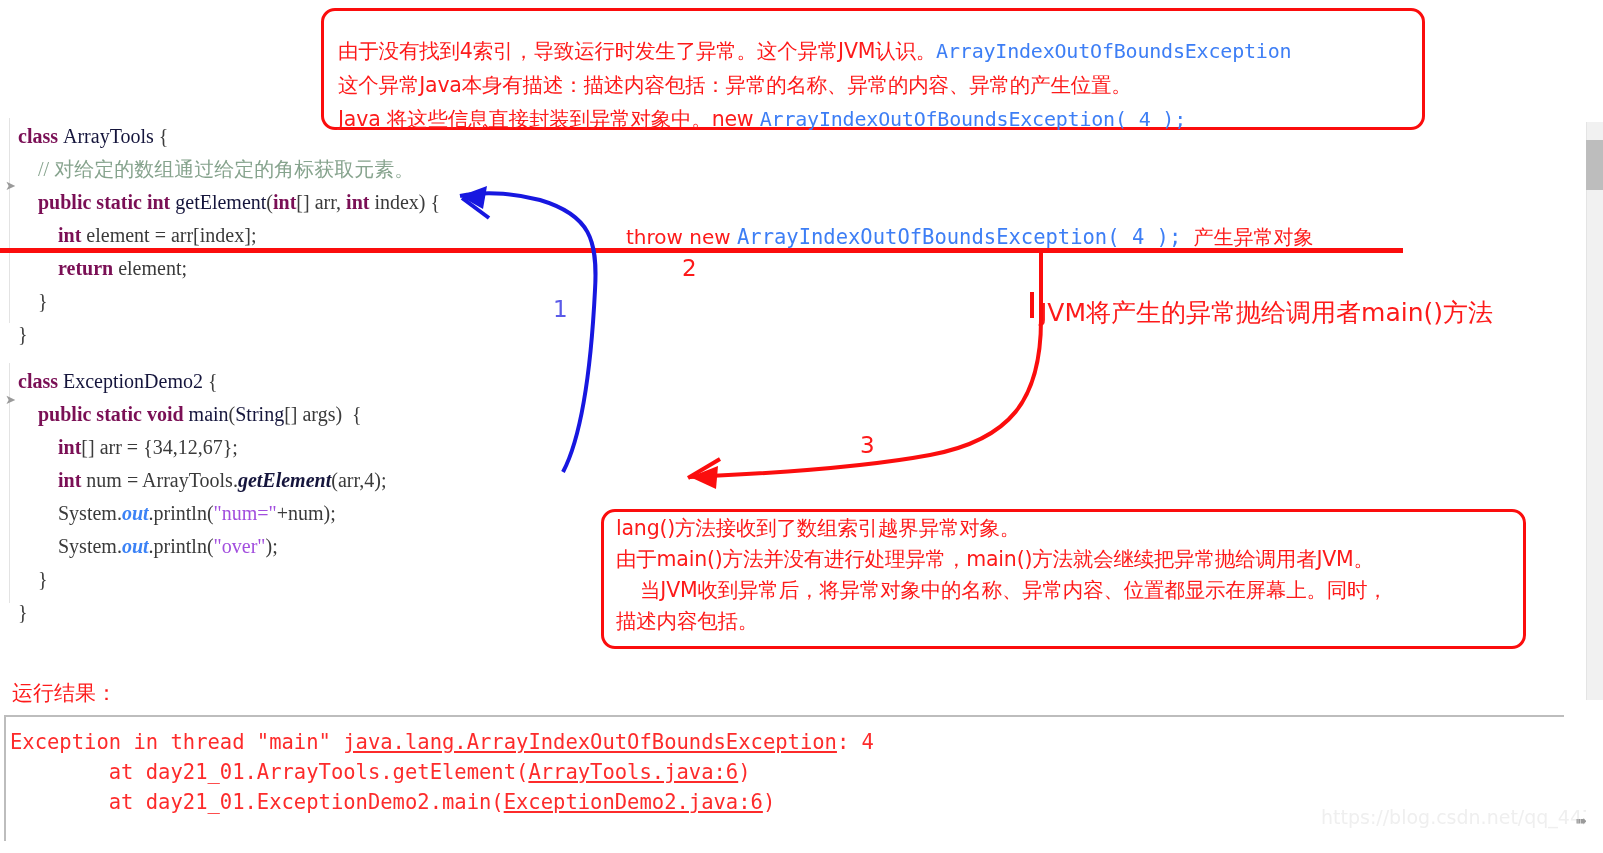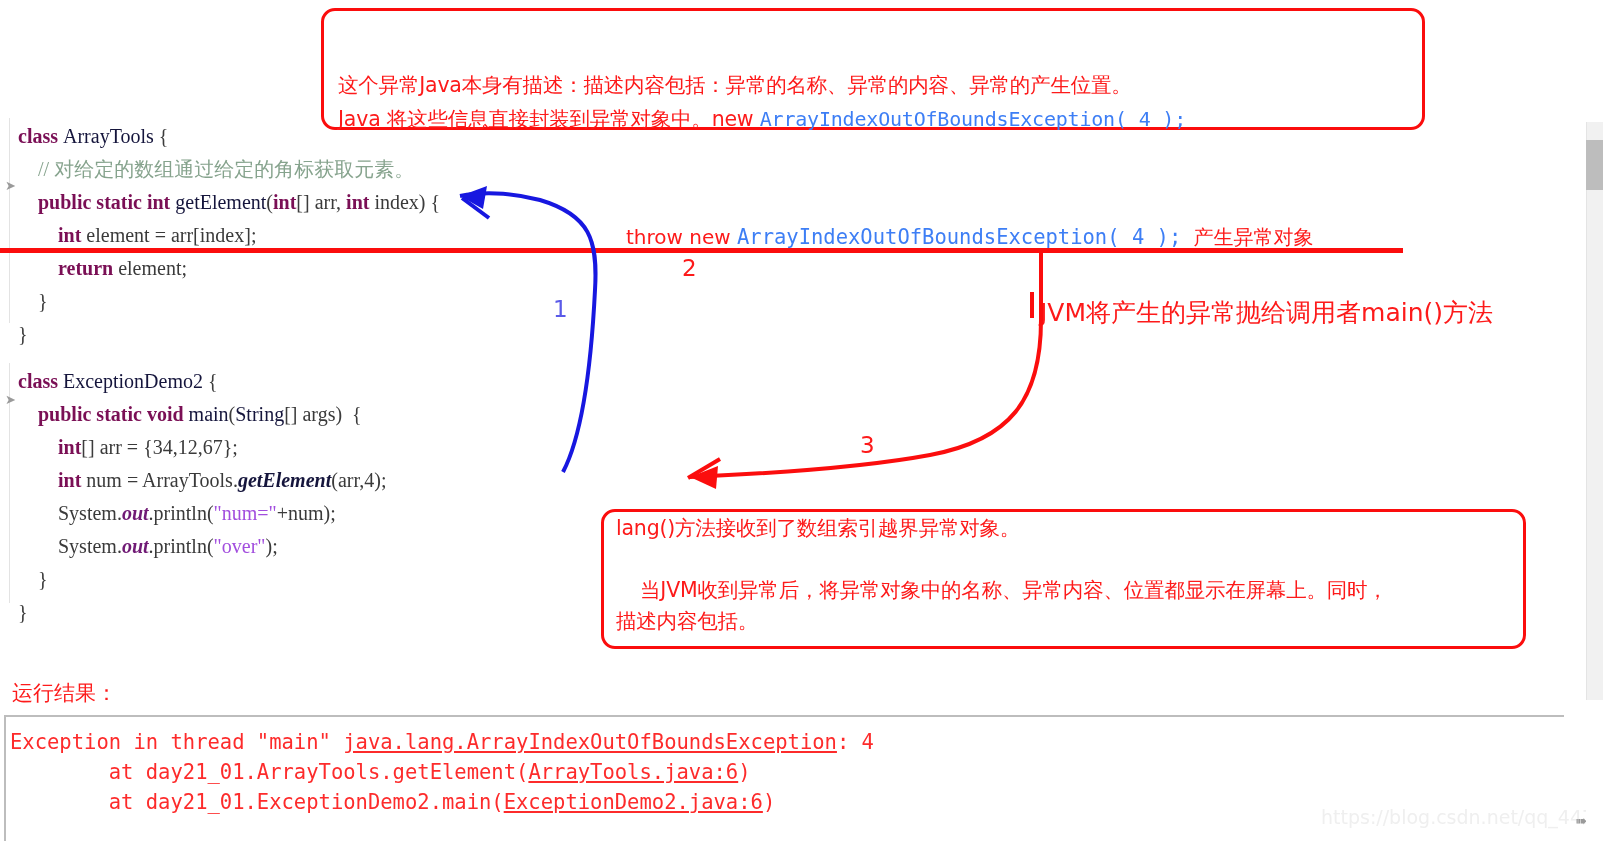--- a/index.html
+++ b/index.html
@@ -16,21 +16,21 @@
     font-size:20px;
     line-height:33px;
     white-space:pre;
     color:#1a1a3c;
   }
   .kw{color:#7a0f55;font-weight:bold;}
   .typ{color:#15153c;}
   .id{color:#3a3a3a;}
   .str{color:#a24ede;}
   .cmt{color:#86a38d;font-style:normal;}
-  .fld{color:#701a75;font-style:italic;font-weight:bold;text-align:right;}
+  .fld{color:#3b82f6;font-style:italic;font-weight:bold;text-align:right;}
   .mth{color:#15153c;font-style:italic;font-weight:bold;}
   .plain{color:#3c3c3c;}
 
   
   .gutter-line{
     position:absolute;left:9px;width:1px;background:#e3e3e3;
   }
   .fold{
     position:absolute;color:#9a9a9a;font-size:13px;
     font-family:"DejaVu Sans",sans-serif;
@@ -126,35 +126,37 @@
   <div class="gutter-line" style="top:118px;height:205px;"></div>
   <div class="gutter-line" style="top:363px;height:240px;"></div>
   <div class="fold" style="left:5px;top:178px;">➤</div>
   <div class="fold" style="left:5px;top:392px;">➤</div>
 
   <div class="code" id="code-block1" style="left:18px;top:120px;"><div><span></span><span class="kw">class </span><span class="typ">ArrayTools </span><span class="plain">{</span></div><div><span>    </span><span class="cmt">// </span><span class="cmt">对给定的数组通过给定的角标获取元素。</span></div><div><span>    </span><span class="kw">public static int </span><span class="typ">getElement</span><span class="plain">(</span><span class="kw">int</span><span class="plain">[] </span><span class="id">arr</span><span class="plain">, </span><span class="kw">int </span><span class="id">index</span><span class="plain">) {</span></div><div><span>        </span><span class="kw">int </span><span class="id">element = arr[index];</span></div><div><span>        </span><span class="kw">return </span><span class="id">element;</span></div><div><span>    </span><span class="plain">}</span></div><div><span></span><span class="plain">}</span></div></div>
 
   <div class="code" id="code-block2" style="left:18px;top:365px;"><div><span></span><span class="kw">class </span><span class="typ">ExceptionDemo2 </span><span class="plain">{</span></div><div><span>    </span><span class="kw">public static void </span><span class="typ">main</span><span class="plain">(</span><span class="typ">String</span><span class="plain">[] </span><span class="id">args</span><span class="plain">)  {</span></div><div><span>        </span><span class="kw">int</span><span class="plain">[] </span><span class="id">arr = {34,12,67};</span></div><div><span>        </span><span class="kw">int </span><span class="id">num = ArrayTools.</span><span class="mth">getElement</span><span class="id">(arr,4);</span></div><div><span>        </span><span class="id">System.</span><span class="fld">out</span><span class="id">.println(</span><span class="str">"num="</span><span class="id">+num);</span></div><div><span>        </span><span class="id">System.</span><span class="fld">out</span><span class="id">.println(</span><span class="str">"over"</span><span class="id">);</span></div><div><span>    </span><span class="plain">}</span></div><div><span></span><span class="plain">}</span></div></div>
 
   <div class="annbox" style="left:321px;top:8px;width:1104px;height:122px;"></div>
+  <div class="anntext" style="left:338px;top:36px;"><span class="red">由于没有找到4索引，导致运行时发生了异常。这个异常JVM认识。</span><span class="blue">ArrayIndexOutOfBoundsException</span></div>
   <div class="anntext" style="left:338px;top:70px;"><span class="red">这个异常Java本身有描述：描述内容包括：异常的名称、异常的内容、异常的产生位置。</span></div>
   <div class="anntext" style="left:338px;top:104px;"><span class="red">Java 将这些信息直接封装到异常对象中。</span><span class="red">new </span><span class="blue">ArrayIndexOutOfBoundsException( 4 );</span></div>
 
   <div class="throwline" style="left:626px;top:216px;"><span>throw new </span><span class="cls">ArrayIndexOutOfBoundsException( 4 ); </span><span>产生异常对象</span></div>
 
   <div class="divider" style="left:0px;top:248px;width:1403px;"></div>
 
   <div class="redlabel" style="left:1040px;top:298px;">JVM将产生的异常抛给调用者main()方法</div>
 
   <div class="marker blue" style="left:553px;top:296px;">1</div>
   <div class="marker" style="left:682px;top:255px;">2</div>
   <div class="marker" style="left:860px;top:432px;">3</div>
 
   <div class="annbox" style="left:601px;top:509px;width:925px;height:140px;"></div>
   <div class="anntext" style="left:616px;top:513px;">lang()方法接收到了数组索引越界异常对象。</div>
+  <div class="anntext" style="left:616px;top:544px;">由于main()方法并没有进行处理异常，main()方法就会继续把异常抛给调用者JVM。</div>
   <div class="anntext" style="left:640px;top:575px;">当JVM收到异常后，将异常对象中的名称、异常内容、位置都显示在屏幕上。同时，</div>
   <div class="anntext" style="left:616px;top:606px;">描述内容包括。</div>
 
   <svg class="overlay" viewBox="0 0 1603 853">
 
     <path d="M 563 472 C 585 430, 592 350, 595 290 C 598 240, 590 215, 540 200 C 510 192, 480 192, 460 196" stroke="#1717e0" stroke-width="4" fill="none"></path>
     <path d="M 460 196 L 487 186 L 483 209 Z" fill="#1717e0"></path>
     <path d="M 489 218 L 462 198" stroke="#1717e0" stroke-width="4" fill="none"></path>
 
     <path d="M 1041 250 L 1041 320 C 1041 400, 1010 440, 930 455 C 860 468, 760 474, 690 477" stroke="#fb0d0d" stroke-width="4" fill="none"></path>

